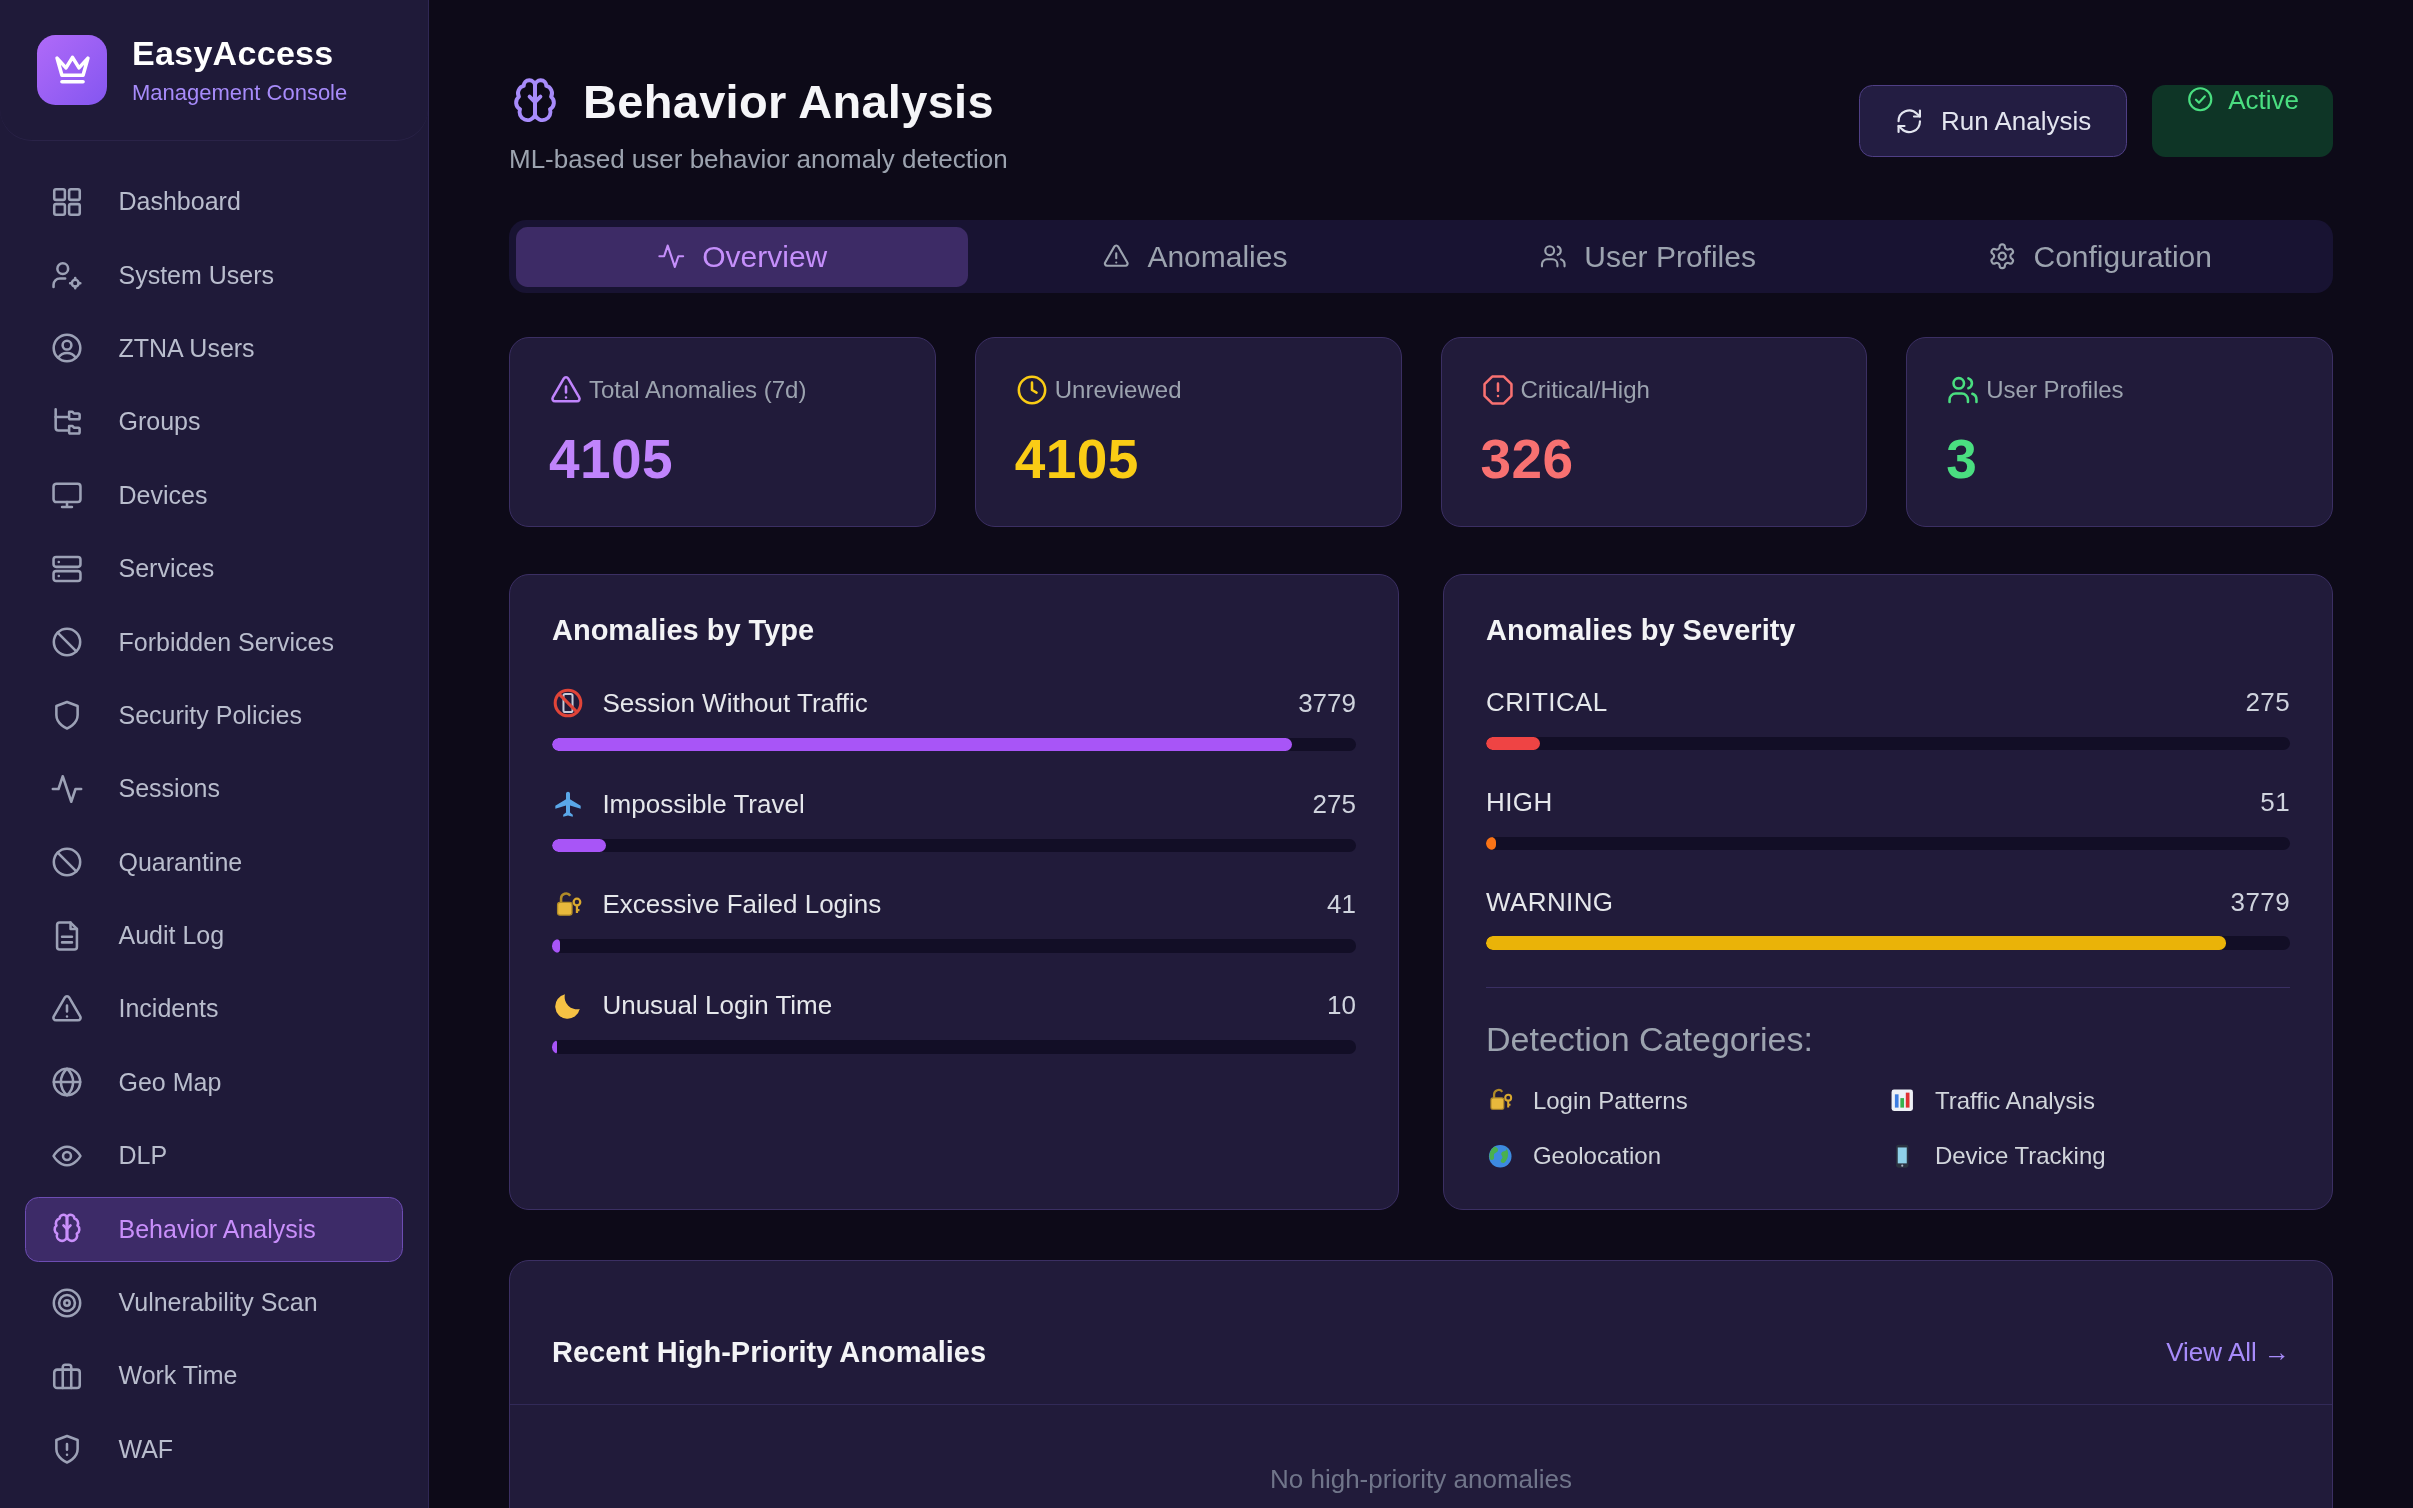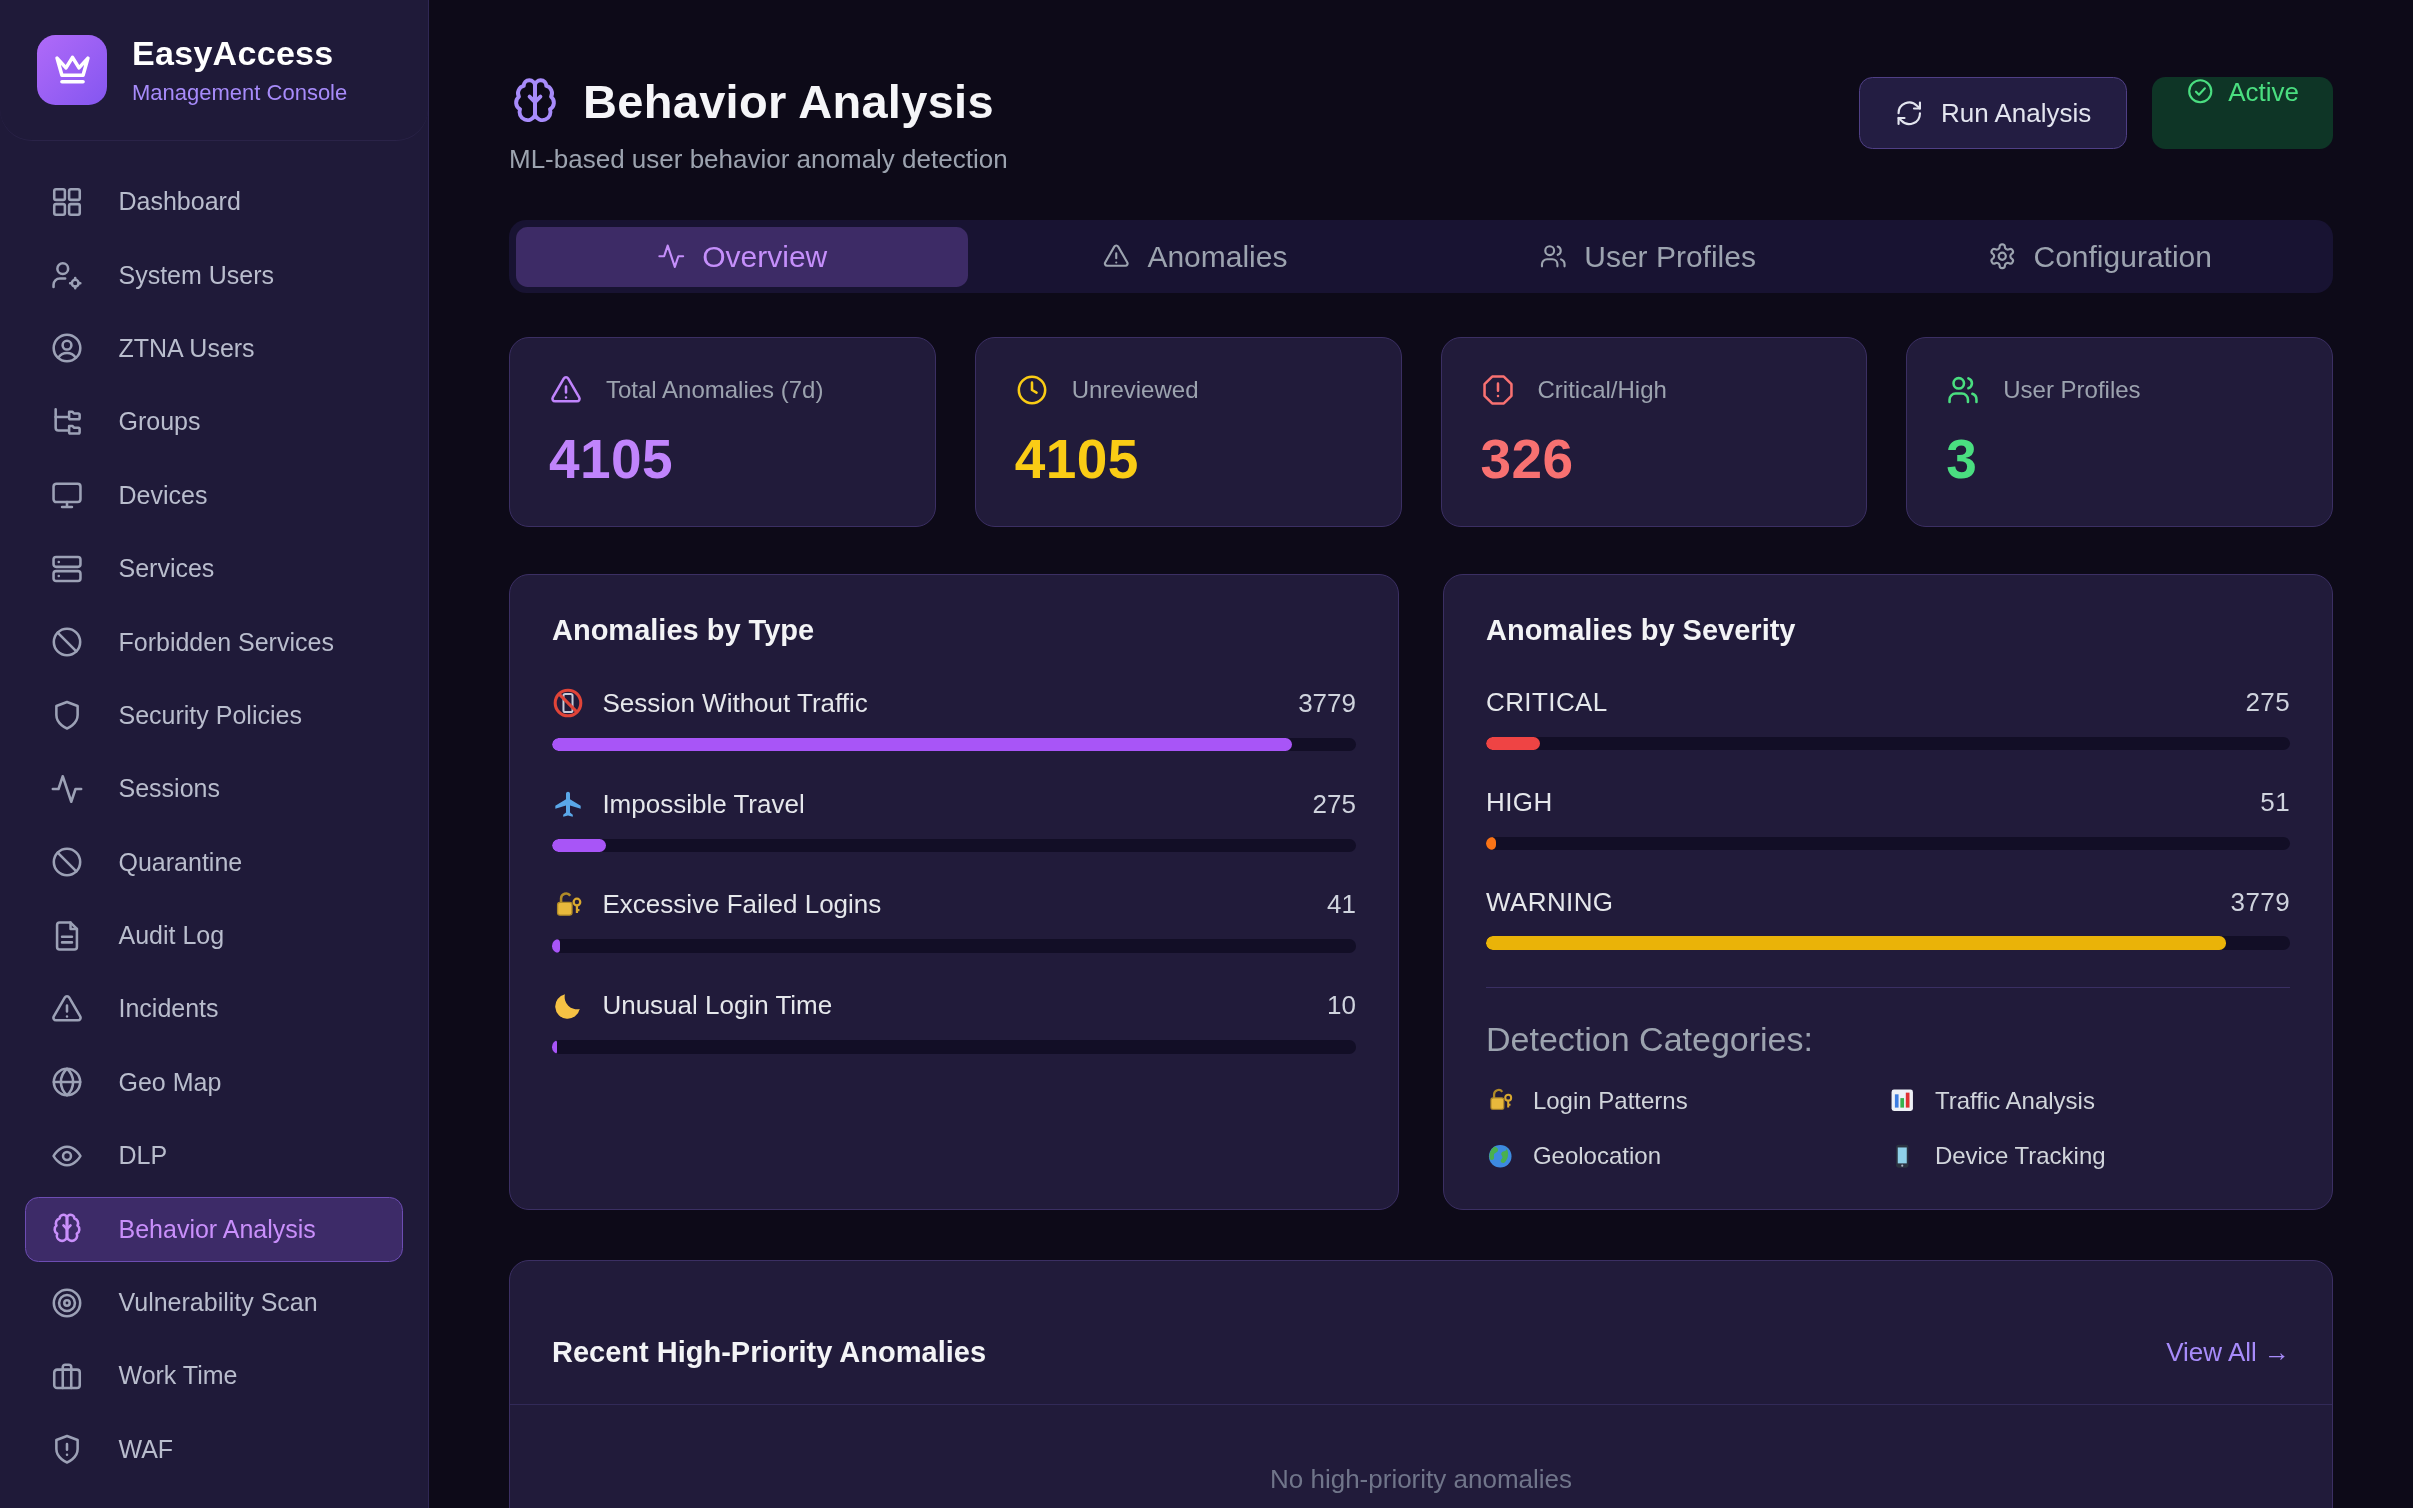--- a/index.html
+++ b/index.html
@@ -23,37 +23,37 @@
   .nav-item.active { background:#3d2b68; border-color:#6d4db3; color:#c98ffb; }
   .nav-item.active .icon { color:#c98ffb; }
 
   
   main { flex:1; padding:74px 80px 0 80px; }
   .page-head { display:flex; justify-content:space-between; align-items:flex-start; }
   .title-row { display:flex; align-items:center; gap:22px; }
   .title-row .icon { width:52px; height:52px; color:#a78bfa; }
   h1 { margin:0; font-size:47px; font-weight:700; color:#f5f5f8; letter-spacing:0.3px; }
   .subtitle { margin-top:15px; font-size:26px; color:#9ca3af; }
-  .head-actions { display:flex; gap:25px; align-items:center; margin-top:3px; }
+  .head-actions { display:flex; gap:25px; align-items:center; margin-top:11px; }
   .btn-run { display:flex; align-items:center; gap:17px; background:#231d42; border:1.7px solid #4f3f85;
     border-radius:13.4px; padding:0 35px; height:72px; color:#e3e5ef; font-size:26px; cursor:pointer; }
   .btn-run .icon { width:28.5px; height:28.5px; }
   .badge-active { display:flex; gap:13.4px; background:#0e3526; border-radius:13.4px;
     padding:0 34px; height:72px; color:#4ade80; font-size:26px; }
   .badge-active .icon { width:28.5px; height:28.5px; }
 
   .tabbar { margin-top:45px; background:#181332; border-radius:17px; padding:6.7px; display:flex; }
   .tab { flex:1; display:flex; align-items:center; justify-content:center; gap:17px; height:60px;
     border-radius:11.7px; color:#9ca3af; font-size:30px; cursor:pointer; }
   .tab .icon { width:28.5px; height:28.5px; }
   .tab.active { background:#3d2b66; color:#c58ffb; }
 
   .stats { margin-top:44px; display:grid; grid-template-columns:repeat(4,1fr); gap:39px; }
   .stat { background:#211b3a; border:1.7px solid #3b2f63; border-radius:20px; padding:35px 39px; }
-  .stat-top { display:flex; align-items:center; gap:23px; font-size:24px; color:#9ca3af; }
+  .stat-top { display:flex; align-items:center; gap:6px; font-size:24px; color:#9ca3af; }
   .stat-top .icon { width:34px; height:34px; flex:0 0 34px; }
   .stat-value { margin-top:20px; font-size:55px; font-weight:700; letter-spacing:0.4px; }
 
   .charts { margin-top:47px; display:grid; grid-template-columns:1fr 1fr; gap:44px; align-items:stretch; }
   .panel { background:#211b3a; border:1.7px solid #3b2f63; border-radius:20px; padding:39px 42px; }
   .panel h3 { margin:0; font-size:29px; font-weight:700; color:#f3f4f6; }
   .rows { margin-top:40px; }
   .row { margin-bottom:37px; }
   .row-top { display:flex; align-items:center; font-size:26px; color:#e5e7eb; }
   .row-top .icon { width:32px; height:32px; margin-right:18.4px; flex:0 0 32px; }

